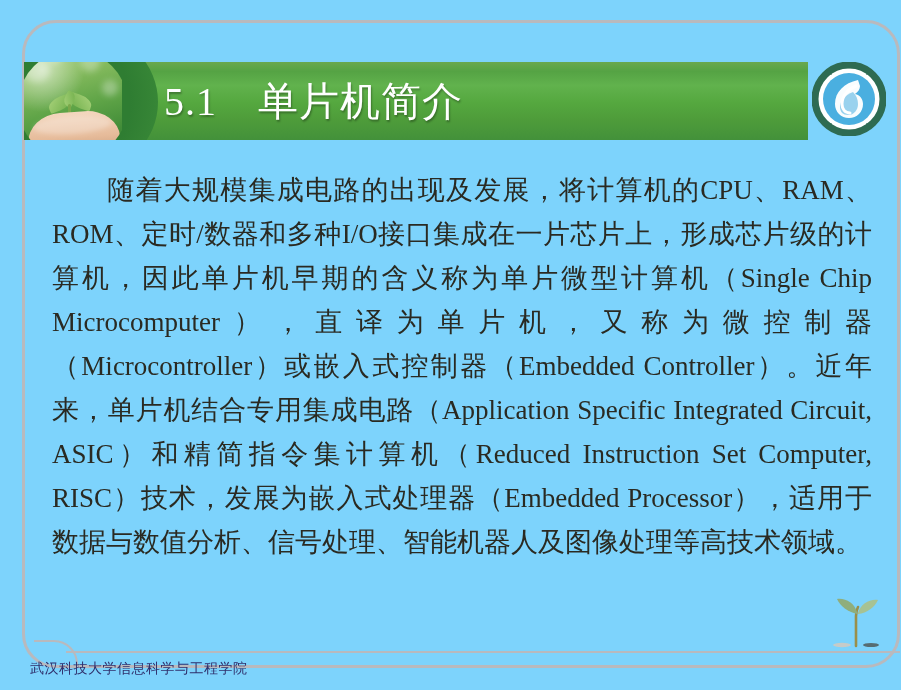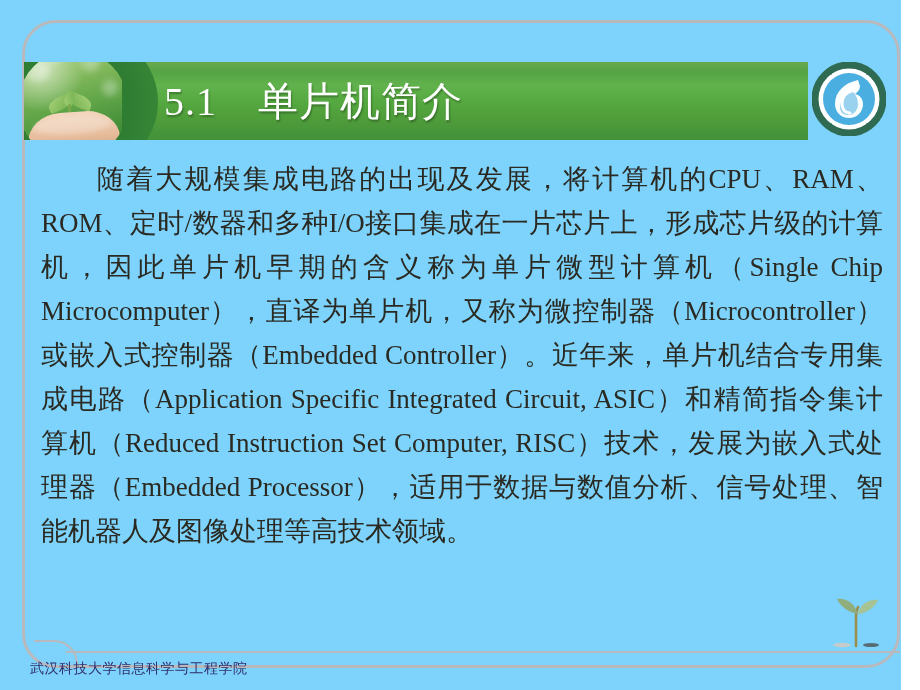--- a/index.html
+++ b/index.html
@@ -195,21 +195,21 @@
     top: 152px;
     width: 852px;
     color: #2a2a22;
     font-family: "Liberation Serif", "DejaVu Serif", serif;
     font-size: 27px;
     line-height: 44px;
     text-align: justify;
     text-justify: inter-ideograph;
   }
   .body-text p {
-    margin: 5px;
+    margin: 16px;
   }
   .body-text .indent {
     display: inline-block;
     width: 54px;
   }
 
   
   .deco-sprout {
     position: absolute;
     left: 828px;

